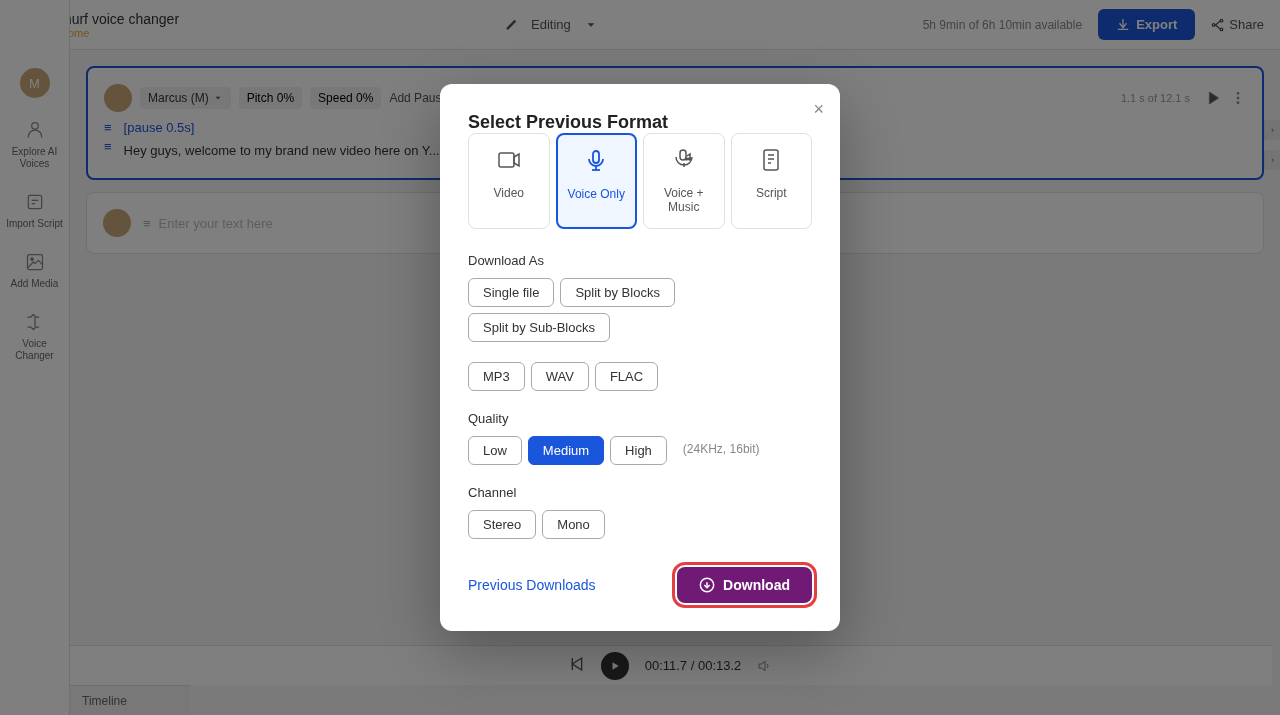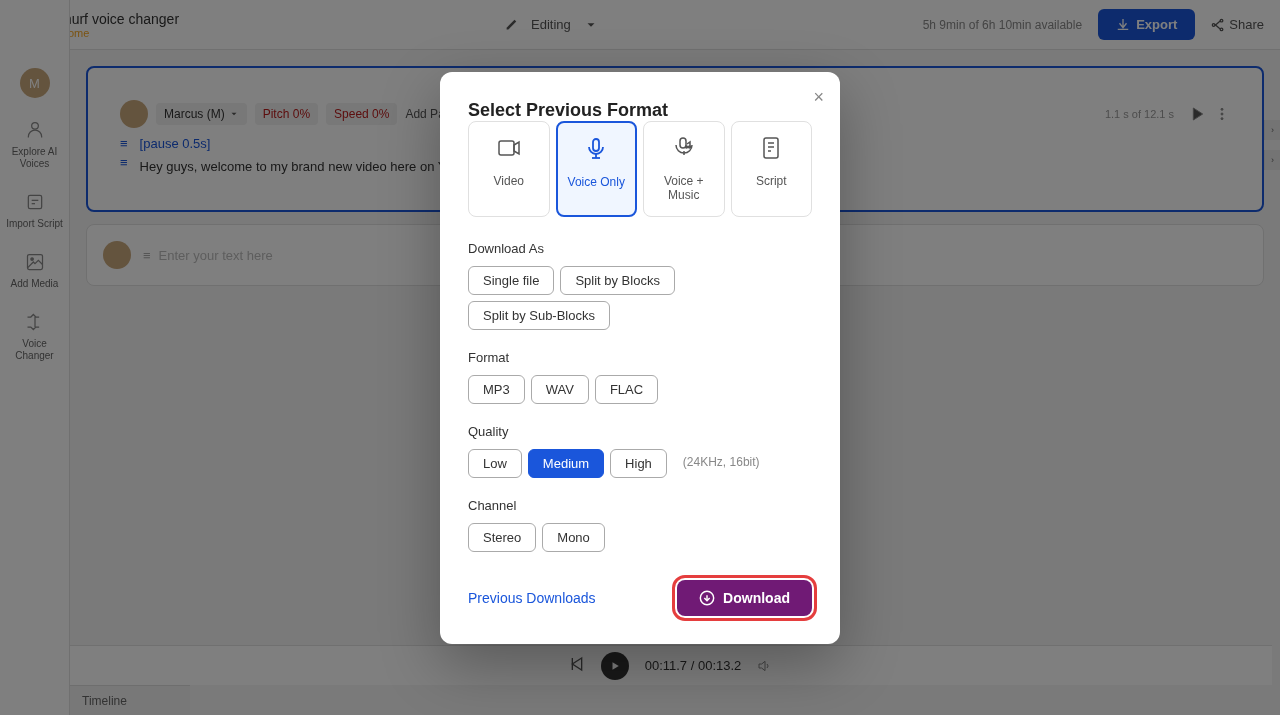--- a/index.html
+++ b/index.html
@@ -23,25 +23,25 @@
     .sidebar-item { display: flex; flex-direction: column; align-items: center; padding: 8px 4px; cursor: pointer; width: 100%; gap: 4px; }
     .sidebar-item-icon { width: 24px; height: 24px; display: flex; align-items: center; justify-content: center; color: #888; }
     .sidebar-item-label { font-size: 10px; color: #666; text-align: center; line-height: 1.2; }
     .sidebar-avatar { width: 30px; height: 30px; border-radius: 50%; background: #c9a87c; display: flex; align-items: center; justify-content: center; color: #fff; font-size: 13px; }
 
     
     .main-content { position: absolute; top: 50px; left: 70px; right: 0; bottom: 0; background: #f5f5f5; overflow: hidden; }
     .editor-area { padding: 16px; }
 
     
-    .script-block { background: #fff; border: 2px solid #1a56db; border-radius: 8px; padding: 32px; margin-bottom: 12px; }
+    .script-block { background: #fff; border: 2px solid #1a56db; border-radius: 8px; padding: 16px; margin-bottom: 12px; }
     .script-header { display: flex; align-items: center; gap: 8px; margin-bottom: 8px; }
     .avatar-small { width: 28px; height: 28px; border-radius: 50%; background: #c9a87c; }
     .voice-tag { background: #f0f0f0; border-radius: 4px; padding: 4px 8px; font-size: 12px; color: #333; display: flex; align-items: center; gap: 4px; cursor: pointer; }
-    .pitch-tag, .speed-tag { background: #f0f0f0; border-radius: 4px; padding: 4px 8px; font-size: 12px; color: #b91c1c; }
+    .pitch-tag, .speed-tag { background: #f0f0f0; border-radius: 4px; padding: 4px 8px; font-size: 12px; color: #000000; }
     .add-pause-btn { background: transparent; border: none; font-size: 12px; color: #555; cursor: pointer; }
     .script-time { font-size: 11px; color: #999; margin-left: auto; }
     .script-text { font-size: 13px; color: #333; padding: 4px 0; }
     .pause-text { color: #1a56db; font-size: 13px; }
 
     .script-block2 { background: #fff; border: 1px solid #e0e0e0; border-radius: 8px; padding: 16px; margin-bottom: 12px; }
 
     
     .overlay { position: absolute; top: 0; left: 0; width: 100%; height: 100%; background: rgba(0,0,0,0.5); z-index: 100; display: flex; align-items: center; justify-content: center; }
 
@@ -309,21 +309,20 @@
         <div class="section-label">Download As</div>
         <div class="toggle-group">
           <button class="toggle-btn active-outline">Single file</button>
           <button class="toggle-btn active-outline">Split by Blocks</button>
           <button class="toggle-btn active-outline">Split by Sub-Blocks</button>
         </div>
       </div>
 
       
       <div class="section">
-        <div class="section-label">Format</div>
         <div class="toggle-group">
           <button class="toggle-btn active-outline">MP3</button>
           <button class="toggle-btn active-outline">WAV</button>
           <button class="toggle-btn active-outline">FLAC</button>
         </div>
       </div>
 
       
       <div class="section">
         <div class="section-label">Quality</div>

